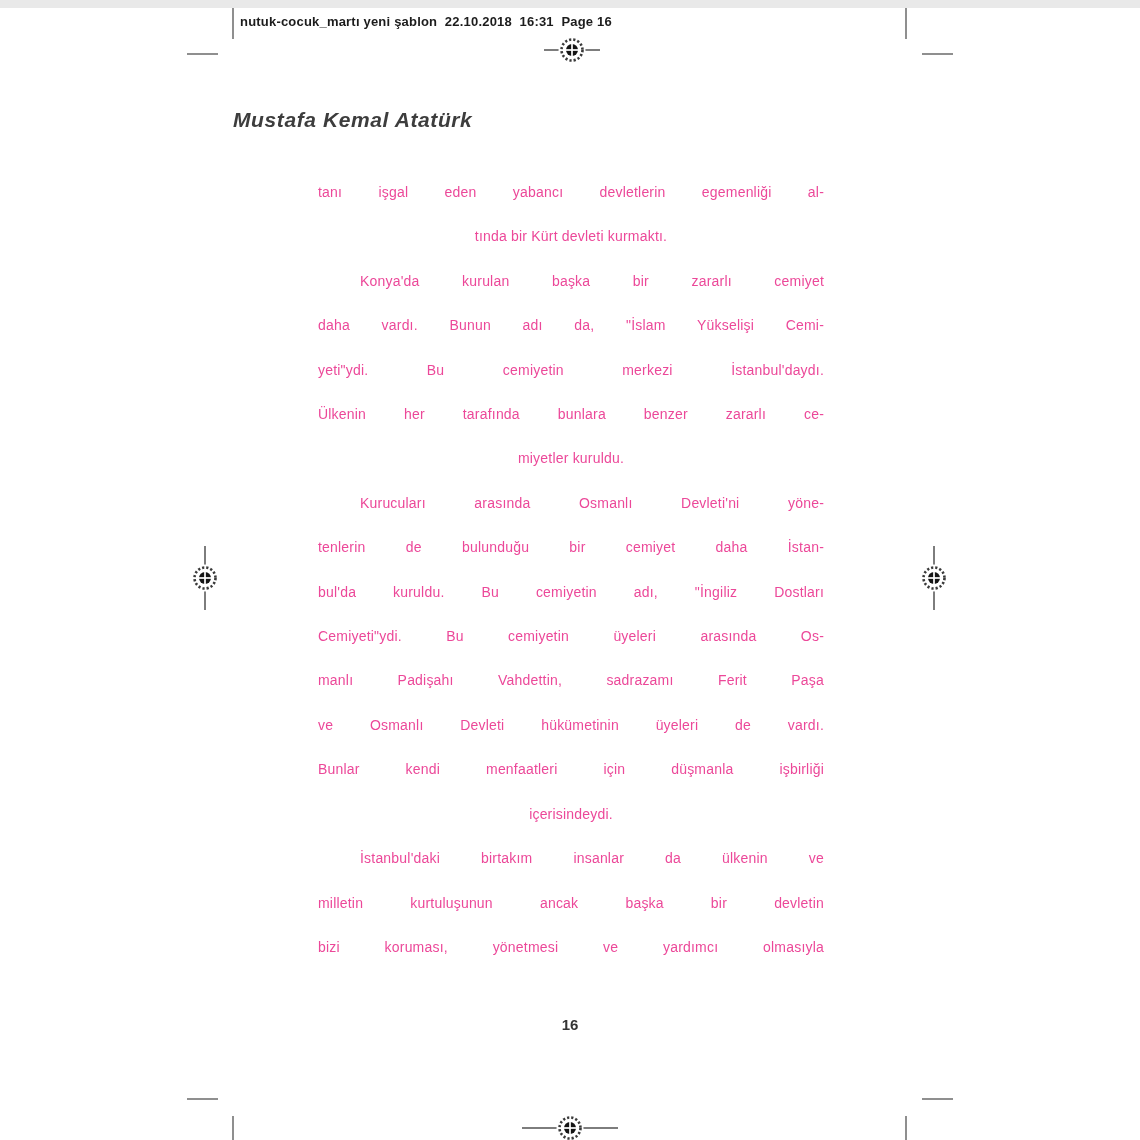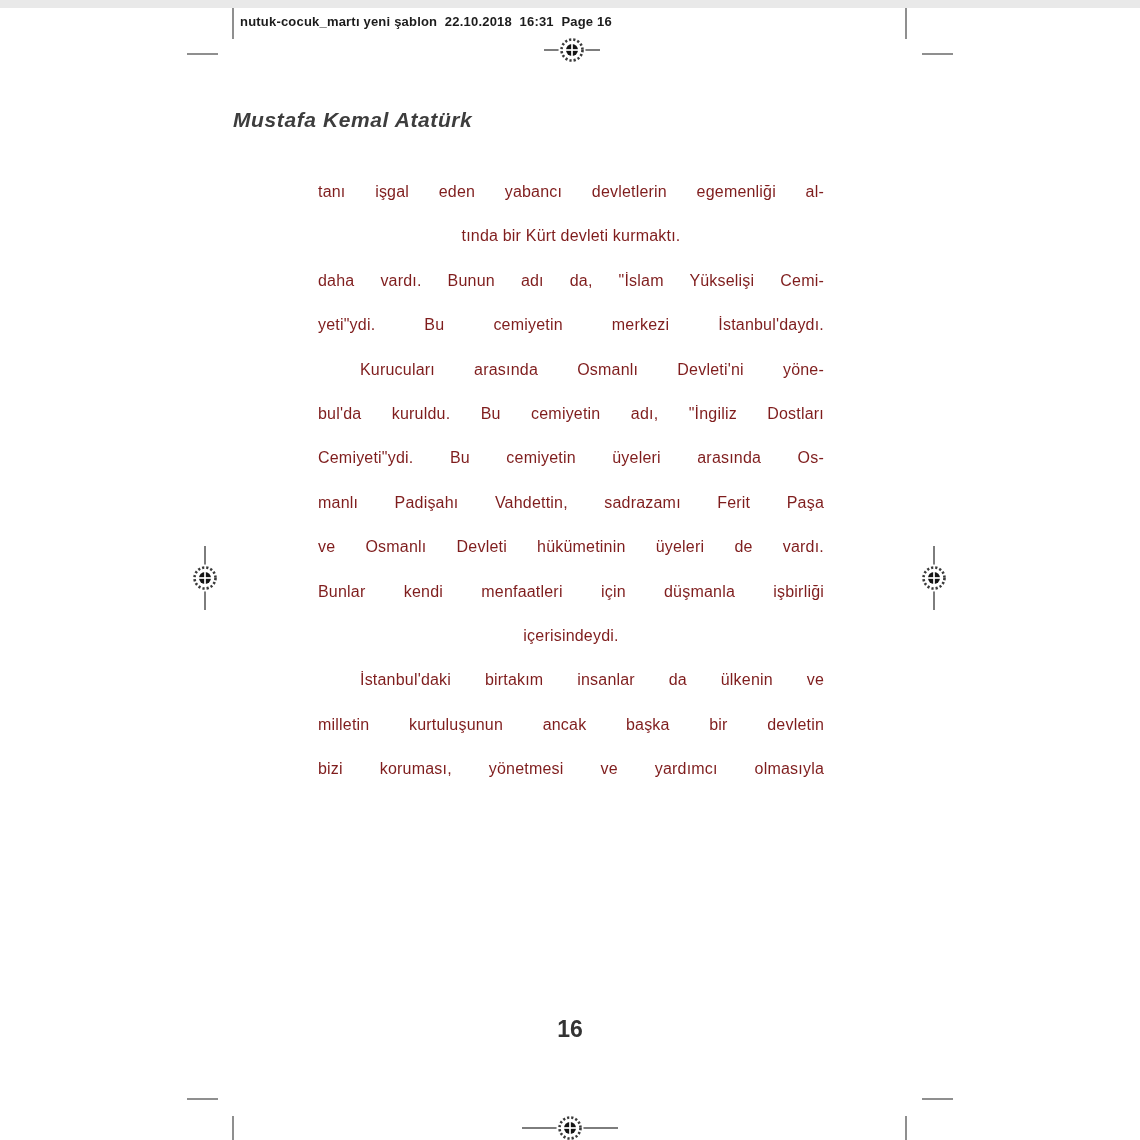--- a/index.html
+++ b/index.html
@@ -34,30 +34,30 @@
   .reg.left{left:177px;top:538px;}
   .reg.right{left:906px;top:538px;}
   
   .page-header{
     position:absolute;left:233px;top:100px;width:674px;
     text-align:left;font-size:21px;font-style:italic;font-weight:bold;
     color:#3d3d3d;letter-spacing:0.6px;
   }
   .body-text{
     position:absolute;left:318px;top:162px;width:506px;
-    font-size:16px;line-height:44.4px;color:#7f1d1d;
+    font-size:14px;line-height:44.4px;color:#ec4899;
     letter-spacing:0.2px;
   }
   .line{width:100%;}
   .line.just{text-align:justify;text-align-last:justify;}
   .line.end{text-align:center;}
   .line.indent{padding-left:42px;box-sizing:border-box;}
   .page-number{
     position:absolute;left:233px;top:1008px;width:674px;
-    text-align:center;font-size:23px;font-weight:bold;color:#333;
+    text-align:center;font-size:15px;font-weight:bold;color:#333;
   }
 </style>
 </head>
 <body>
 
 <div class="canvas">
 
   <div class="slug">nutuk-cocuk_martı yeni şablon  22.10.2018  16:31  Page 16</div>
 
   <div class="crop v v-tl"></div>
@@ -108,23 +108,27 @@
       <line x1="21" y1="32" x2="35" y2="32" stroke="#ffffff" stroke-width="1.7"></line>
       <line x1="28" y1="25" x2="28" y2="39" stroke="#ffffff" stroke-width="1.7"></line>
     </svg>
   </div>
 
   <div class="page-header">Mustafa Kemal Atatürk</div>
 
   <div class="body-text">
     <div class="line just">tanı işgal eden yabancı devletlerin egemenliği al-</div>
     <div class="line end">tında bir Kürt devleti kurmaktı.</div>
+    <div class="line just indent">Konya'da kurulan başka bir zararlı cemiyet</div>
     <div class="line just">daha vardı. Bunun adı da, "İslam Yükselişi Cemi-</div>
     <div class="line just">yeti"ydi. Bu cemiyetin merkezi İstanbul'daydı.</div>
+    <div class="line just">Ülkenin her tarafında bunlara benzer zararlı ce-</div>
+    <div class="line end">miyetler kuruldu.</div>
     <div class="line just indent">Kurucuları arasında Osmanlı Devleti'ni yöne-</div>
+    <div class="line just">tenlerin de bulunduğu bir cemiyet daha İstan-</div>
     <div class="line just">bul'da kuruldu. Bu cemiyetin adı, "İngiliz Dostları</div>
     <div class="line just">Cemiyeti"ydi. Bu cemiyetin üyeleri arasında Os-</div>
     <div class="line just">manlı Padişahı Vahdettin, sadrazamı Ferit Paşa</div>
     <div class="line just">ve Osmanlı Devleti hükümetinin üyeleri de vardı.</div>
     <div class="line just">Bunlar kendi menfaatleri için düşmanla işbirliği</div>
     <div class="line end">içerisindeydi.</div>
     <div class="line just indent">İstanbul'daki birtakım insanlar da ülkenin ve</div>
     <div class="line just">milletin kurtuluşunun ancak başka bir devletin</div>
     <div class="line just">bizi koruması, yönetmesi ve yardımcı olmasıyla</div>
   </div>

